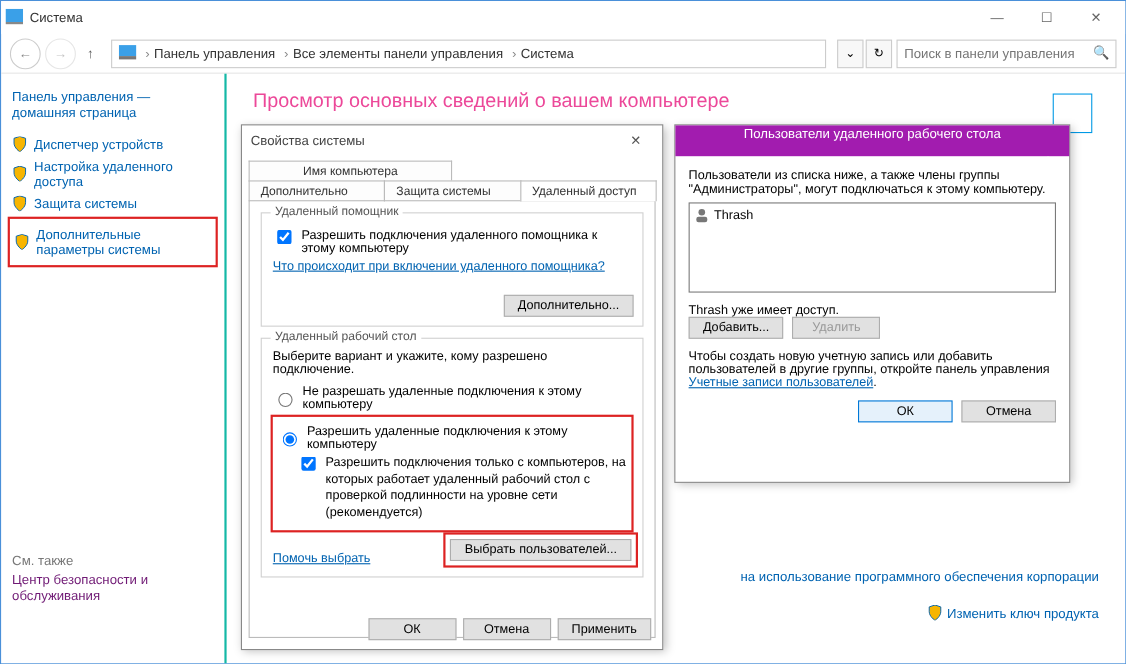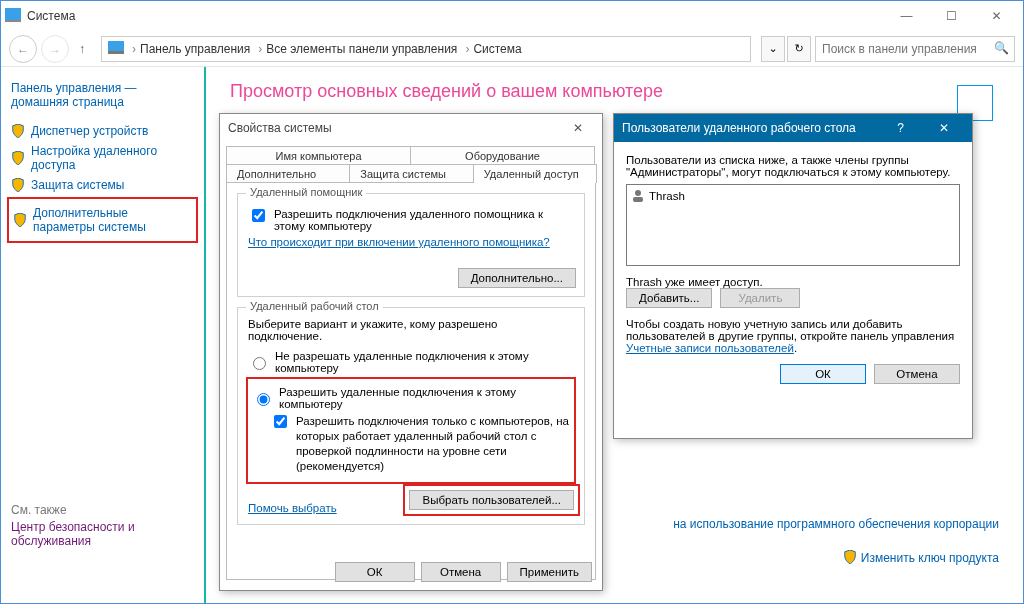--- a/index.html
+++ b/index.html
@@ -60,21 +60,21 @@
 .btn { background:#e1e1e1; border:1px solid #adadad; padding:3px 12px; font-size:11.5px; min-width:80px; cursor:pointer;}
 .btn:disabled { color:#999;padding-left:12px; }
 .dlg-sys .adv-btn { position:absolute; right:2px; bottom:2px; }
 .radio { display:flex; gap:6px; align-items:center; margin:3px 0; }
 .red-box2 { border:2px solid #d22; padding:4px 4px; margin:2px -2px; }
 
 .dlg-sys .dlg-buttons { position:absolute; bottom:8px; right:10px; display:flex; gap:6px; }
 
 
 .dlg-ru { left:612px; top:112px; width:360px; height:326px; }
-.dlg-ru .dlg-title { background:#0369a1; color:#fff; }
+.dlg-ru .dlg-title { background:#a21caf; color:#fff;flex-direction:column; }
 .dlg-ru .dlg-title .help { margin-left:auto; color:#fff; margin-right:8px;}
 .dlg-ru .dlg-title .cls { width:40px; text-align:center; color:#fff; }
 .dlg-ru .body { padding:12px; }
 .dlg-ru .userbox { border:1px solid #7a7a7a; height:82px; padding:4px; margin:6px 0 10px; overflow:auto; }
 .dlg-ru .userbox .u { display:flex;align-items:center;gap:4px; }
 .dlg-ru .btnrow { display:flex; gap:8px; margin-bottom:10px; }
 .dlg-ru .footer-btns { display:flex; gap:8px; justify-content:flex-end; margin-top:10px; }
 .dlg-ru .ok { border:1px solid #0078d7; background:#e5f1fb; }
 
 
@@ -170,21 +170,20 @@
   </div>
 </div>
 
 <div class="dialog dlg-sys">
   <div class="dlg-title">
     <span>Свойства системы</span>
     <span class="dlg-close">✕</span>
   </div>
   <div class="tabs">
     <div class="tab row1">Имя компьютера</div>
-    <div class="tab row1">Оборудование</div>
     <div class="row2wrap">
       <div class="tab" style="flex:1">Дополнительно</div>
       <div class="tab" style="flex:1">Защита системы</div>
       <div class="tab active" style="flex:1">Удаленный доступ</div>
     </div>
   </div>
   <div class="body">
     <div class="group" style="height:104px;">
       <span class="legend">Удаленный помощник</span>
       <label class="chk">

